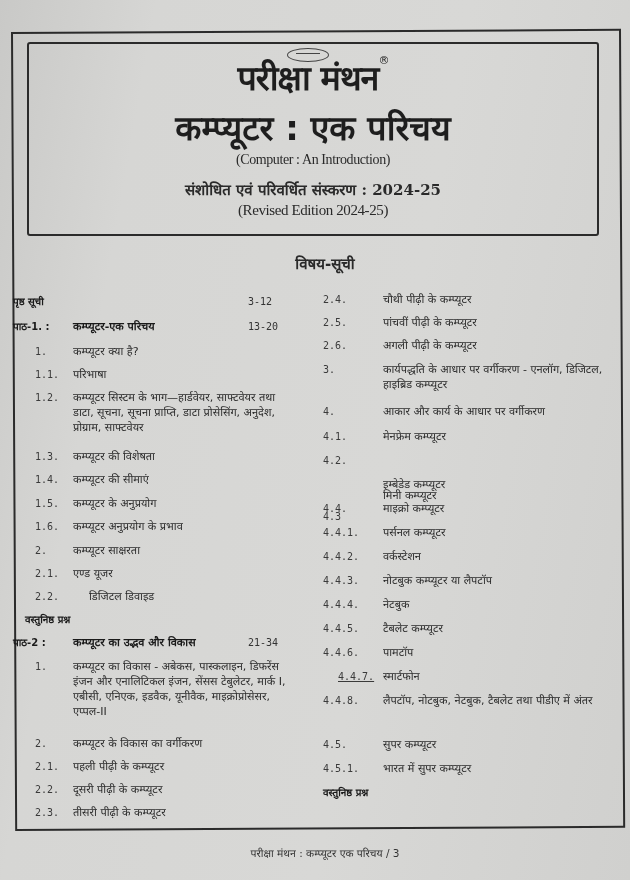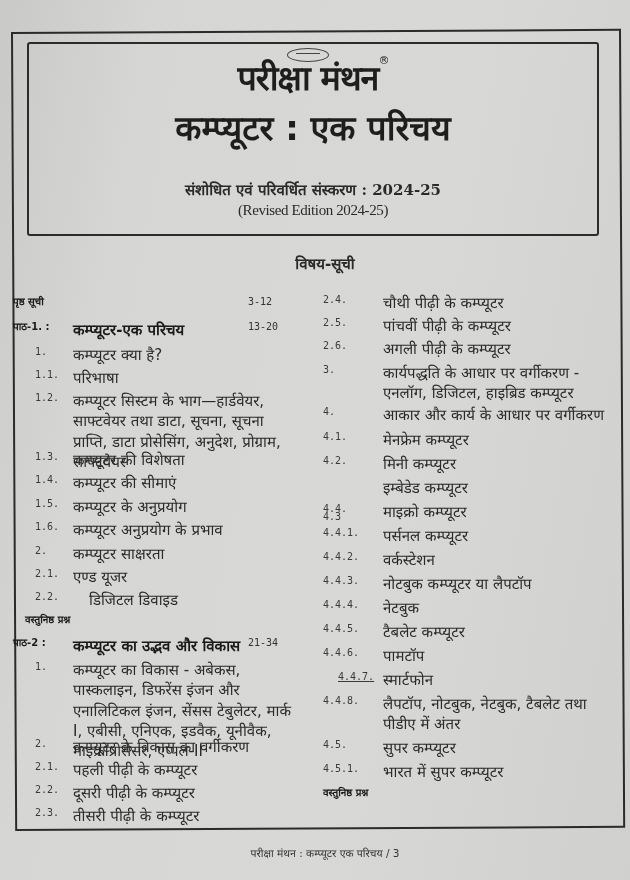--- a/index.html
+++ b/index.html
@@ -59,39 +59,40 @@
     .toc-heading {
       position: absolute; left: 0; width: 630px; top: 253px; text-align: center;
       font-family: "DejaVu Sans", sans-serif; font-weight: bold; font-size: 15px;
       padding-left: 10px;
     }
     .col { position: absolute; top: 290px; font-size: 10.5px; line-height: 1.35; }
     .col.left { left: 13px; width: 300px; }
     .col.right { left: 323px; width: 285px; }
     .entry { position: absolute; left: 0; right: 0; }
     .num { position: absolute; left: 0; color: #3a3a3a; font-family: "DejaVu Sans Mono", monospace; font-size: 10px; }
-    .txt { position: absolute; color: #2a2a2a; font-family: "DejaVu Sans", sans-serif; font-size: 15px; }
+    .txt { position: absolute; color: #2a2a2a; font-family: "DejaVu Sans", sans-serif; font-size: 11px; }
     .pg { position: absolute; font-family: "DejaVu Sans Mono", monospace; font-size: 10px; color: #333; }
     .bold { font-weight: bold; color: #1a1a1a; }
     .footer {
       position: absolute; left: 0; width: 630px; top: 846px; text-align: center;
       font-family: "DejaVu Sans", sans-serif; font-size: 10.5px; color: #333;
       padding-left: 10px;
     }
   </style>
 </head>
 <body>
 
 <div class="page">
   <div class="outer-frame"></div>
 
   <div class="title-box">
     <div class="logo-globe"></div>
     <div class="brand"><span>परीक्षा मंथन</span><sup>®</sup></div>
     <div class="main-title">कम्प्यूटर : एक परिचय</div>
+    <div class="subtitle-en">(Computer : An Introduction)</div>
     <div class="edition-hi">संशोधित एवं परिवर्धित संस्करण : 2024-25</div>
     <div class="edition-en">(Revised Edition 2024-25)</div>
   </div>
 
   <div class="toc-heading">विषय-सूची</div>
 
   <div class="col left" id="col-left">
       <div class="entry" style="top: 5px;">
         <span class="num bold" style="font-family: &quot;DejaVu Sans&quot;, sans-serif; left: 0px;">पृष्ठ सूची</span>
         <span class="pg" style="left: 235px;">3-12</span>
@@ -190,21 +191,21 @@
       <div class="entry" style="top: 115px;">
         <span class="num" style="left: 0px;">4.</span>
         <span class="txt" style="left: 60px; width: 225px;">आकार और कार्य के आधार पर वर्गीकरण</span>
       </div>
       <div class="entry" style="top: 140px;">
         <span class="num" style="left: 0px;">4.1.</span>
         <span class="txt" style="left: 60px; width: 225px;">मेनफ्रेम कम्प्यूटर</span>
       </div>
       <div class="entry" style="top: 164px;">
         <span class="num" style="left: 0px;">4.2.</span>
-        <span class="txt" style="left: 60px; width: 225px;">मिनी कम्प्यूटर</span>
+        <span class="txt" style="left: 60px; width: 225px; margin-top: 35px;">मिनी कम्प्यूटर</span>
       </div>
       <div class="entry" style="top: 188px;">
         <span class="num" style="left: 0px; margin-top: 32px;">4.3</span>
         <span class="txt" style="left: 60px; width: 225px;">इम्बेडेड कम्प्यूटर</span>
       </div>
       <div class="entry" style="top: 212px;">
         <span class="num" style="left: 0px;">4.4.</span>
         <span class="txt" style="left: 60px; width: 225px;">माइक्रो कम्प्यूटर</span>
       </div>
       <div class="entry" style="top: 236px;">

